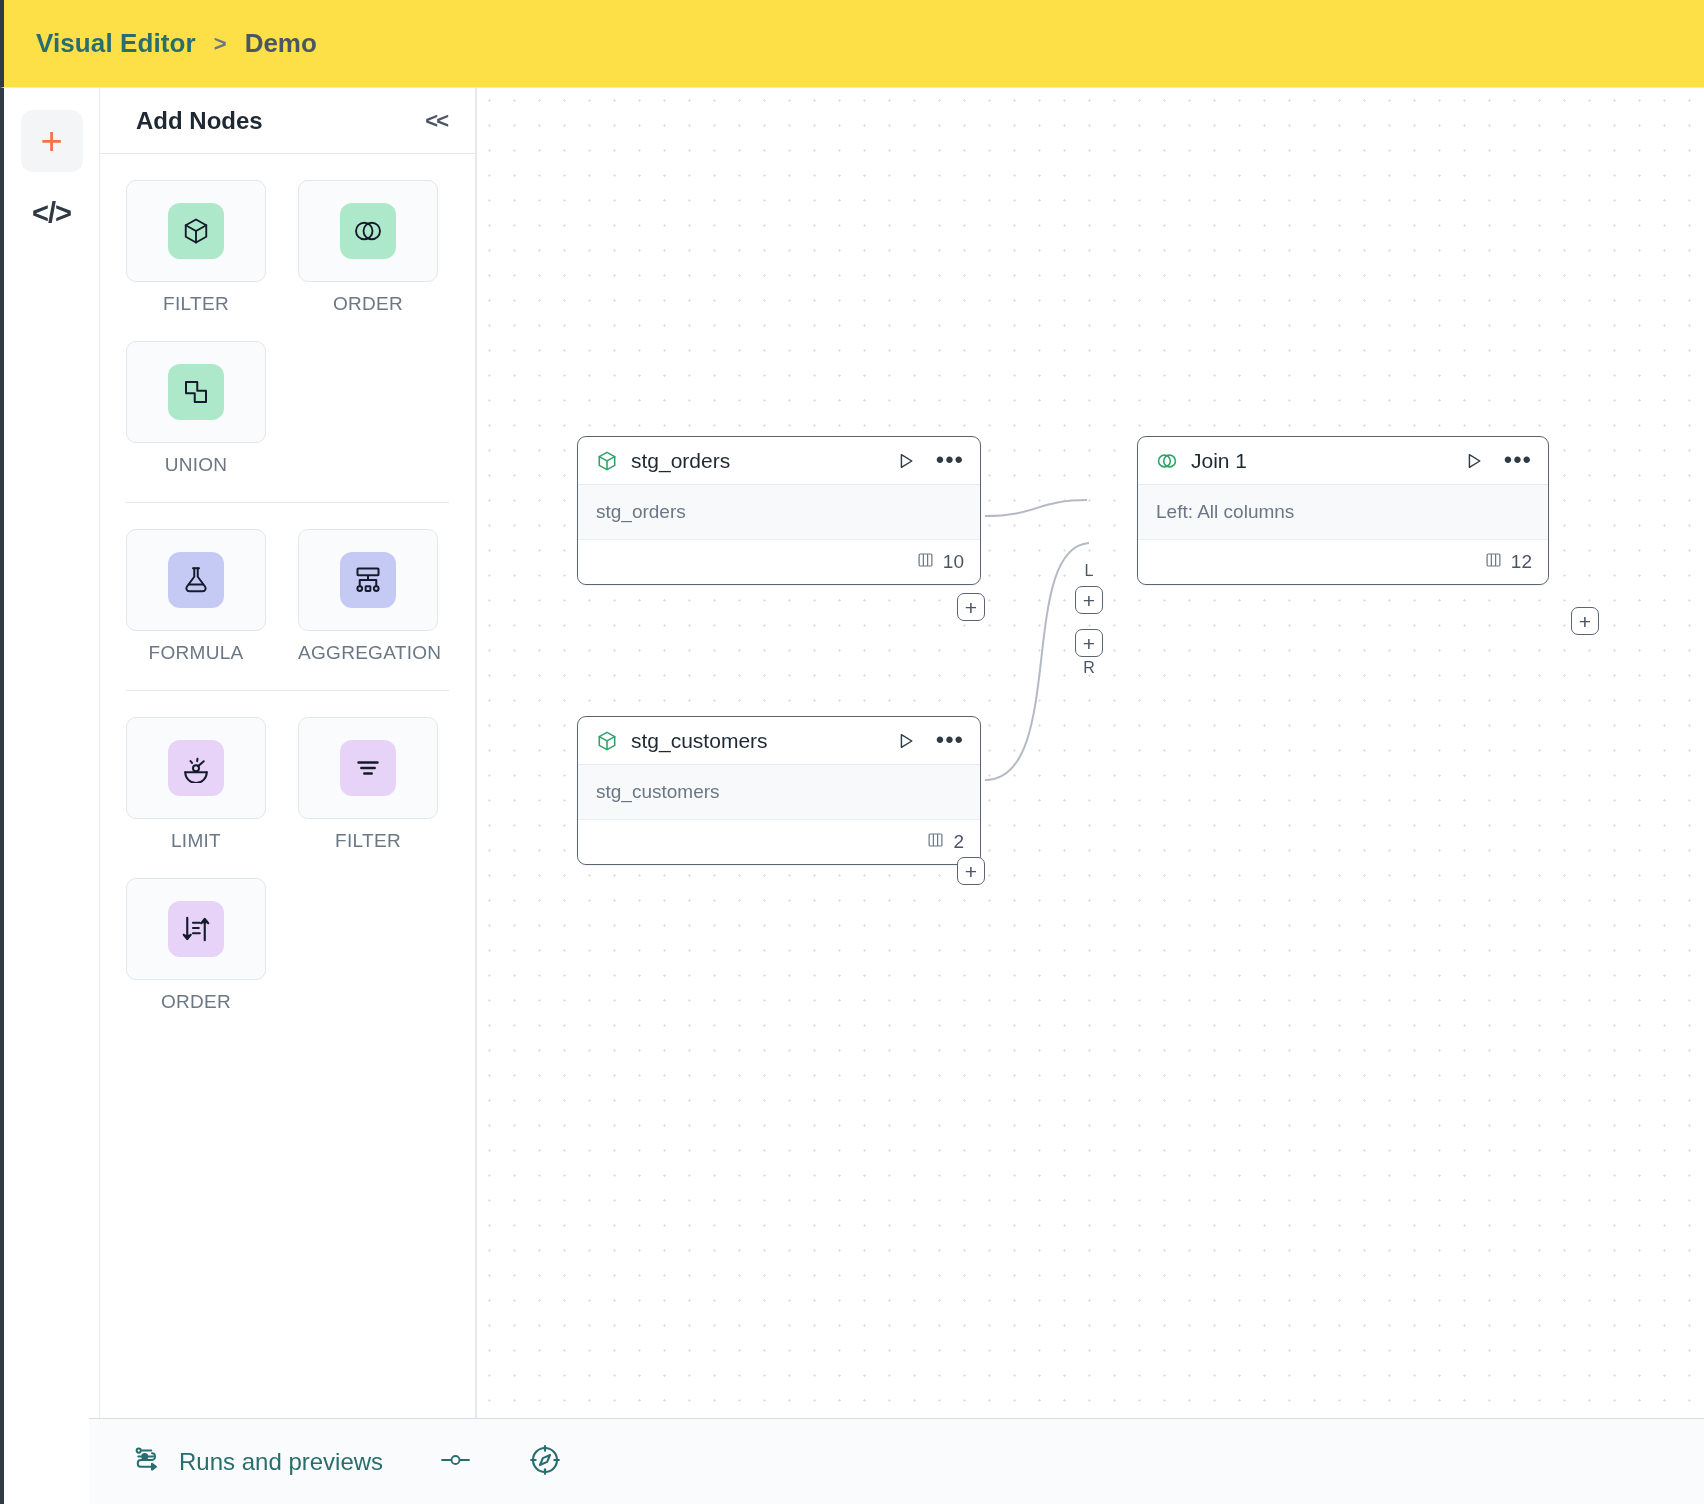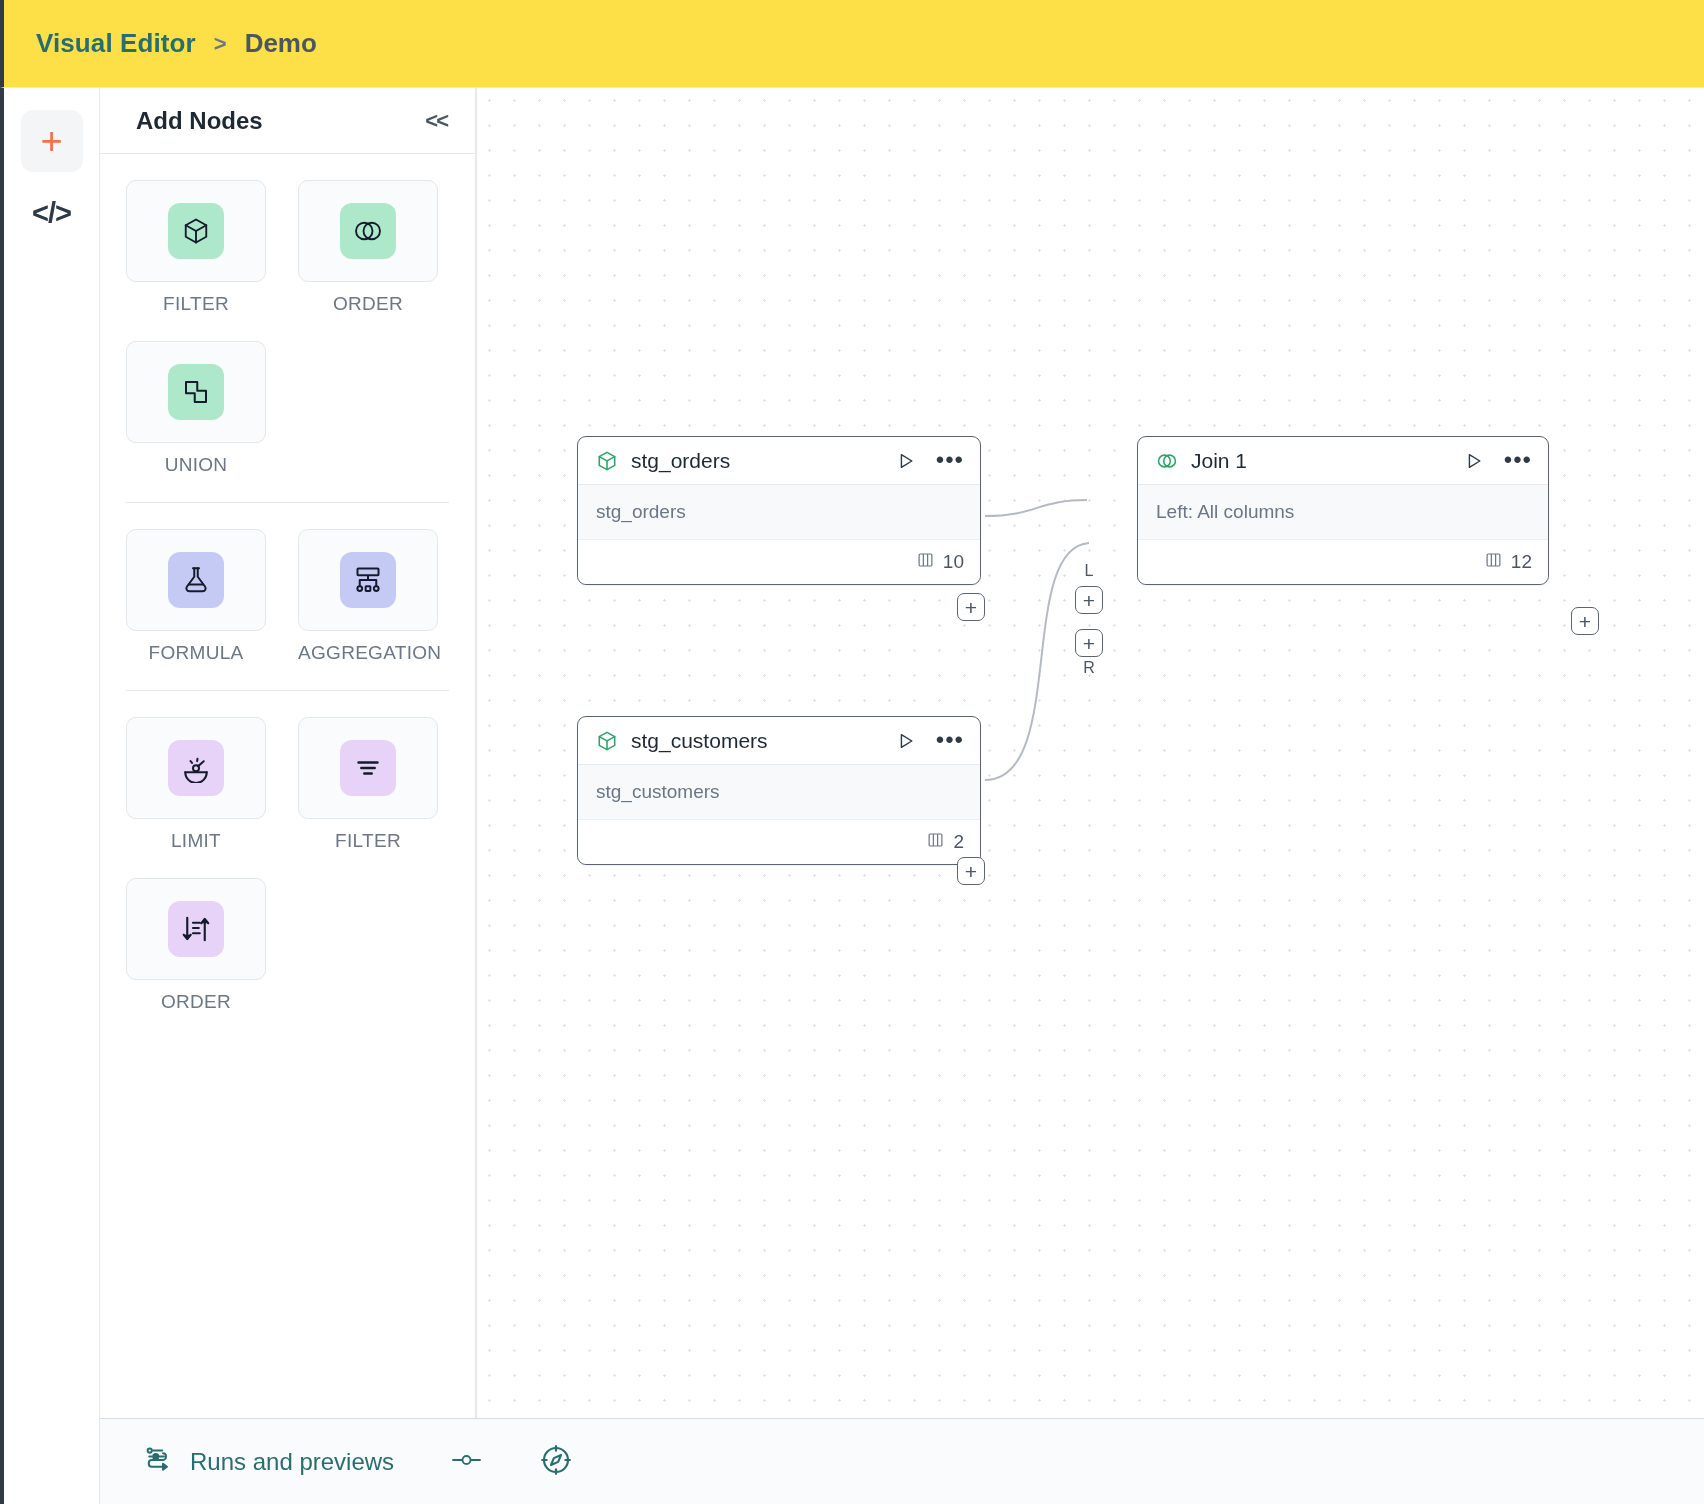--- a/index.html
+++ b/index.html
@@ -121,21 +121,21 @@
     display: flex; align-items: center; justify-content: center;
     font-size: 21px; color: #4b5563; line-height: 1; cursor: pointer; z-index: 5;
   }
   .handle-lbl {
     position: absolute; font-size: 16px; color: #4b5563; z-index: 5; width: 28px;
     text-align: center;
   }
 
   
   .footer {
-    position: absolute; left: 100px; right: 0; bottom: 0; height: 86px;
+    position: absolute; left: 89px; right: 0; bottom: 0; height: 86px;
     background: #fafbfc; border-top: 1px solid #d9dde2;
     display: flex; align-items: center; padding-left: 44px; gap: 2px;
   }
   .foot-btn { display: flex; align-items: center; color: #286e6e; cursor: pointer; }
   .foot-btn-label { font-size: 24px; margin-left: 16px; }
   .foot-icon-btn { margin-left: 54px; display: flex; align-items: center; cursor: pointer; color: #286e6e; }
 </style>
 </head>
 <body>
 

